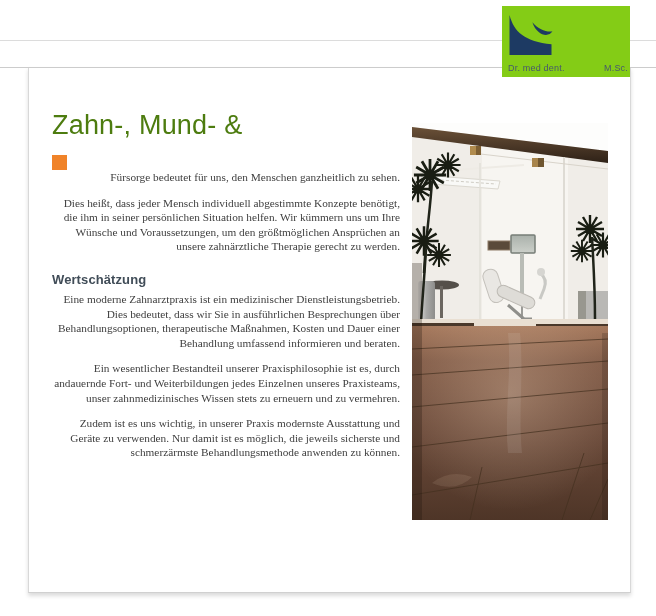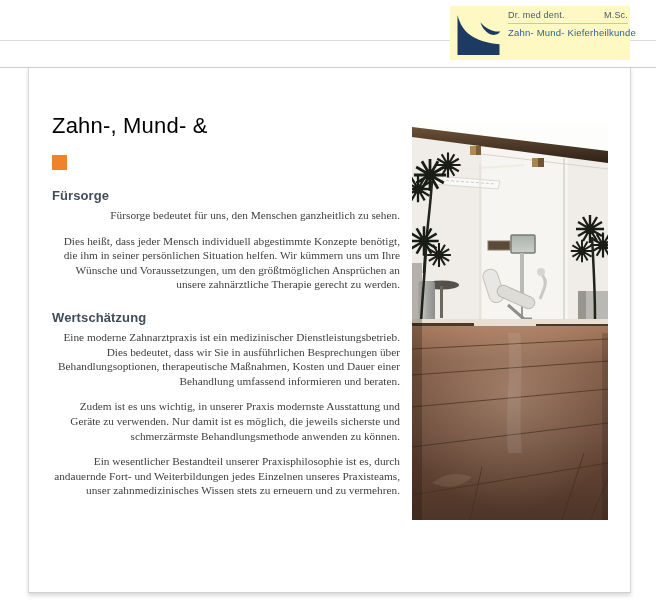--- a/index.html
+++ b/index.html
@@ -6,43 +6,43 @@
   body{
     width:656px;height:616px;position:relative;overflow:hidden;
     background:#ffffff;
     font-family:"Liberation Sans",sans-serif;
     -webkit-font-smoothing:antialiased;
   }
   
   .header-rule-top{position:absolute;left:0;top:40px;width:656px;height:1px;background:#dcdcdc;}
   .header-rule-bottom{position:absolute;left:0;top:67px;width:656px;height:1px;background:#cccccc;z-index:3;}
   .logo-block{
-    position:absolute;top:6px;right:26px;z-index:5;background:#fef9c3;
-    display:flex;align-items:flex-start;gap:7px;padding:4px 2px 4px 6px;
+    position:absolute;top:6px;right:26px;z-index:5;background:#84cc16;
+    display:flex;align-items:flex-start;gap:7px;padding:4px 2px 4px 6px;flex-direction:column;
   }
   .logo-mark{width:45px;height:42px;margin-top:4px;}
   .logo-text{display:flex;flex-direction:column;width:120px;}
   .logo-degrees{display:flex;justify-content:space-between;font-size:9px;color:#47586d;letter-spacing:.2px;}
   .logo-name{font-size:14px;font-weight:700;color:#1d3a63;letter-spacing:.2px;margin-top:3px;white-space:nowrap;}
   .logo-sub{font-size:9.5px;color:#2e5fa3;margin-top:3px;padding-top:3px;border-top:1px solid #b9c6d8;white-space:nowrap;letter-spacing:.2px;}
   
   .nav{
     position:absolute;left:0;top:41px;width:656px;height:26px;
     display:flex;align-items:center;padding-left:28px;gap:36px;box-sizing:border-box;
   }
   .nav a{font-size:11px;color:#2e5fa3;text-decoration:none;white-space:nowrap;margin-top:45px;}
   
   .panel{
     position:absolute;left:28px;top:67px;width:603px;height:526px;box-sizing:border-box;
     background:#ffffff;
     border-left:1px solid #d8d8d8;border-right:1px solid #d8d8d8;border-bottom:1px solid #d0d0d0;
     box-shadow:0 3px 4px rgba(0,0,0,.14);
   }
   .text-col{position:absolute;left:23px;top:0;width:348px;}
-  .page-title{margin:42px 0 0 0;font-size:22px;line-height:33px;font-weight:400;color:#000000;letter-spacing:.2px;}
+  .page-title{margin:42px 0 0 0;font-size:27px;line-height:33px;font-weight:400;color:#4d7c0f;letter-spacing:.2px;}
   .accent-square{width:15px;height:15px;background:#f08329;margin-top:13px;}
   .section h2{margin:18px 0 5px 0;font-size:13px;font-weight:700;color:#414d58;letter-spacing:.1px;}
   .section p{
     margin:0 0 11px 0;font-family:"Liberation Serif",serif;
     font-size:11.3px;line-height:14.6px;color:#404040;text-align:right;
   }
   
   .photo{
     position:absolute;left:383px;top:56px;width:196px;height:397px;overflow:hidden;
     background:linear-gradient(180deg,#efece7 0%,#f7f5f2 30%,#faf9f7 48%);
@@ -58,53 +58,51 @@
 <div class="logo-block">
   <svg class="logo-mark" viewBox="0 0 48 46">
     <path d="M1,1 C6,20 18,30 47,33 L47,45 L1,45 Z" fill="#1d3a63"></path>
     <path d="M26,9 C33,17 41,20 48,19 C44,26 31,24 26,9 Z" fill="#1d3a63"></path>
   </svg>
   <div class="logo-text">
     <div class="logo-degrees">
       <span>Dr. med dent.</span>
       <span>M.Sc.</span>
     </div>
-    <div class="logo-sub">Zahn- Mund- Kieferheilkunde</div>
   </div>
 </div>
 
 <nav class="nav">
   <a href="#">Zahn-, Mund- &amp; Kieferheilkunde</a>
   <a href="#">Team</a>
   <a href="#">Praxis</a>
   <a href="#">Kontakt &amp; Sprechzeiten</a>
 </nav>
 
 <main class="panel">
 
   <div class="text-col">
     <h1 class="page-title">
       <span>Zahn-, Mund- &amp;</span><br>
     </h1>
     <div class="accent-square"></div>
 
     <section class="section">
-      <h2>Fürsorge</h2>
       <p>Fürsorge bedeutet für uns, den Menschen ganzheitlich zu sehen.</p>
       <p>Dies heißt, dass jeder Mensch individuell abgestimmte Konzepte benötigt, die ihm in seiner persönlichen Situation helfen. Wir kümmern uns um Ihre Wünsche und Voraussetzungen, um den größtmöglichen Ansprüchen an unsere zahnärztliche Therapie gerecht zu werden.</p>
     </section>
 
     <section class="section">
       <h2>Wertschätzung</h2>
       <p>Eine moderne Zahnarztpraxis ist ein medizinischer Dienstleistungsbetrieb. Dies bedeutet, dass wir Sie in ausführlichen Besprechungen über Behandlungsoptionen, therapeutische Maßnahmen, Kosten und Dauer einer Behandlung umfassend informieren und beraten.</p>
     </section>
 
     <section class="section">
+      <p>Ein wesentlicher Bestandteil unserer Praxisphilosophie ist es, durch andauernde Fort- und Weiterbildungen jedes Einzelnen unseres Praxisteams, unser zahnmedizinisches Wissen stets zu erneuern und zu vermehren.</p>
       <p>Zudem ist es uns wichtig, in unserer Praxis modernste Ausstattung und Geräte zu verwenden. Nur damit ist es möglich, die jeweils sicherste und schmerzärmste Behandlungsmethode anwenden zu können.</p>
-      <p>Ein wesentlicher Bestandteil unserer Praxisphilosophie ist es, durch andauernde Fort- und Weiterbildungen jedes Einzelnen unseres Praxisteams, unser zahnmedizinisches Wissen stets zu erneuern und zu vermehren.</p>
     </section>
   </div>
 
   <div class="photo">
     <svg width="196" height="397" viewBox="0 0 196 397">
       <defs>
         <linearGradient id="beamGrad" x1="0" y1="0" x2="0" y2="1">
           <stop offset="0" stop-color="#6b5138"></stop>
             <stop offset="1" stop-color="#2e2117"></stop>
         </linearGradient>

